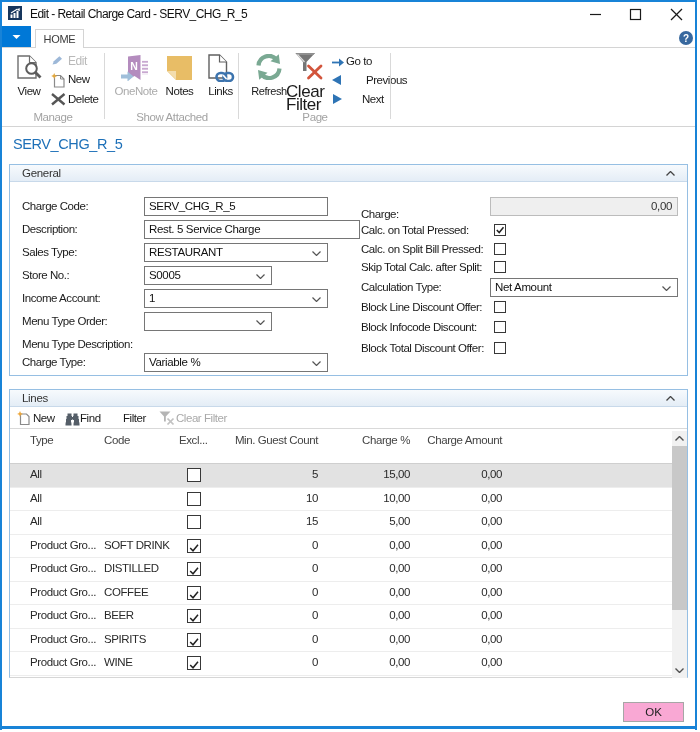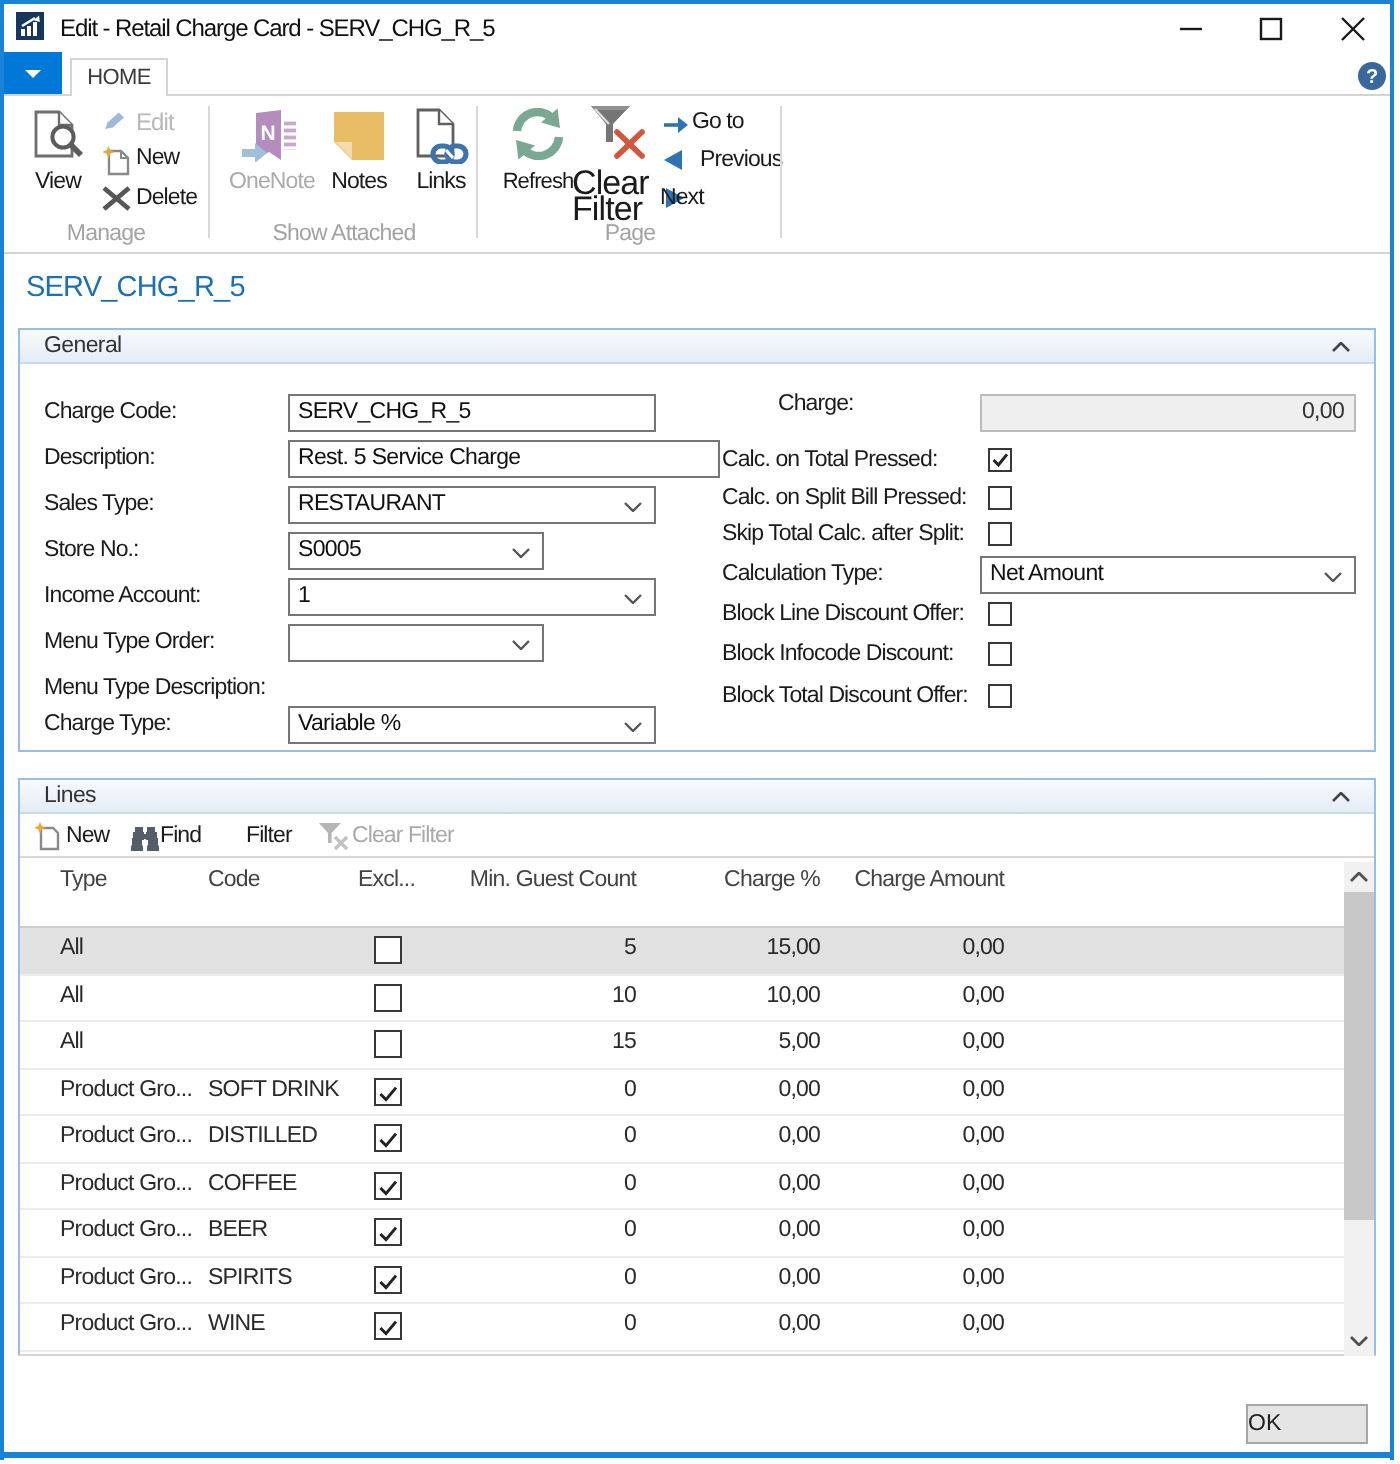--- a/index.html
+++ b/index.html
@@ -144,25 +144,25 @@
     <div class="abs" style="left:284px;top:37px;width:42px;text-align:left;font-size:17px;letter-spacing:-0.45px;color:#1b1b1b;line-height:13px;">Clear<br>Filter</div>
 
     <svg class="abs" style="left:330px;top:10px;" width="12" height="9">
       <line x1="0" y1="4.5" x2="9" y2="4.5" stroke="#2e74b5" stroke-width="1.8"></line>
       <polygon points="7,0.5 12,4.5 7,8.5" fill="#2e74b5"></polygon>
     </svg>
     <div class="abs" style="left:344px;top:7px;font-size:11.5px;letter-spacing:-0.45px;color:#1b1b1b;">Go to</div>
     <svg class="abs" style="left:330px;top:27px;" width="9" height="10">
       <polygon points="9,0 9,10 0,5" fill="#2e74b5"></polygon>
     </svg>
-    <div class="abs" style="left:348px;top:26px;font-size:11.5px;letter-spacing:-0.45px;color:#1b1b1b;">Previous</div>
+    <div class="abs" style="left:364px;top:26px;font-size:11.5px;letter-spacing:-0.45px;color:#1b1b1b;">Previous</div>
     <svg class="abs" style="left:331px;top:46px;" width="9" height="10">
       <polygon points="0,0 0,10 9,5" fill="#2e74b5"></polygon>
     </svg>
-    <div class="abs" style="left:328px;top:45px;font-size:11.5px;letter-spacing:-0.45px;color:#1b1b1b;">Next</div>
+    <div class="abs" style="left:360px;top:45px;font-size:11.5px;letter-spacing:-0.45px;color:#1b1b1b;">Next</div>
     <div class="grp-lbl" style="left:238px;width:150px;">Page</div>
     <div class="grp-sep" style="left:388px;"></div>
   </div>
   <div class="abs" style="left:2px;top:126px;width:693px;height:1px;background:#d4d4d4;"></div>
 
   <div class="abs" style="left:13px;top:136px;font-size:14.5px;letter-spacing:-0.4px;color:#1d70b8;">SERV_CHG_R_5</div>
 
   <div class="abs" id="general" style="left:9px;top:164px;width:679px;height:212px;border:1px solid #96bfe3;background:#fff;">
     <div class="hdr-bar"></div>
     <div class="abs" style="left:12px;top:2px;font-size:11.5px;letter-spacing:-0.3px;color:#333;">General</div>
@@ -196,21 +196,21 @@
         <polyline points="0.5,0.5 4.5,4.5 8.5,0.5" fill="none" stroke="#555" stroke-width="1.2"></polyline>
       </svg>
     </div>
   <div class="lbl" style="left:22px;top:338px;">Menu Type Description:</div>
   <div class="lbl" style="left:22px;top:356px;">Charge Type:</div>
   <div class="input combo" style="left:144px;top:353px;width:184px;height:19px;">Variable %
     <svg class="chev" width="9" height="5">
         <polyline points="0.5,0.5 4.5,4.5 8.5,0.5" fill="none" stroke="#555" stroke-width="1.2"></polyline>
       </svg></div>
 
-  <div class="lbl" style="left:361px;top:196px;margin-left:28px;">Charge:</div>
+  <div class="lbl" style="left:361px;top:208px;">Charge:</div>
   <div class="input num" style="left:490px;top:197px;width:188px;height:19px;background:#efefef;border-color:#bcbcbc;color:#333;padding:0 5px 0 0;text-align:right;">0,00</div>
   <div class="lbl" style="left:361px;top:224px;text-align:right;">Calc. on Total Pressed:</div>
   <div class="cb" style="left:494px;top:224px;">
     <svg width="10" height="10">
         <polyline points="1.8,5 4.2,7.5 8.5,2.2" fill="none" stroke="#222" stroke-width="1.5"></polyline>
       </svg>
     </div>
   <div class="lbl" style="left:361px;top:243px;">Calc. on Split Bill Pressed:</div>
   <div class="cb" style="left:494px;top:243px;"></div>
   <div class="lbl" style="left:361px;top:261px;">Skip Total Calc. after Split:</div>
@@ -351,14 +351,14 @@
   <div class="abs" style="left:672px;top:431px;width:15px;height:247px;background:#f1f1f1;">
     <svg class="abs" style="left:3px;top:5px;" width="9" height="5">
         <polyline points="0.5,4.5 4.5,0.5 8.5,4.5" fill="none" stroke="#505050" stroke-width="1.4"></polyline>
       </svg>
     <div class="abs" style="left:0;top:15px;width:15px;height:164px;background:#c8c8c8;"></div>
     <svg class="abs" style="left:3px;top:237px;" width="9" height="5">
         <polyline points="0.5,0.5 4.5,4.5 8.5,0.5" fill="none" stroke="#505050" stroke-width="1.4"></polyline>
       </svg>
   </div>
 
-  <div class="abs" style="left:623px;top:702px;width:61px;height:20px;background:#e5e5e5;border:1px solid #a6a6a6;font-size:11.5px;color:#222;text-align:left;line-height:18px;">OK</div>
+  <div class="abs" style="left:623px;top:702px;width:61px;height:20px;background:#f9a8d4;border:1px solid #a6a6a6;font-size:11.5px;color:#222;text-align:center;line-height:18px;">OK</div>
 </div>
 
 </body></html>

